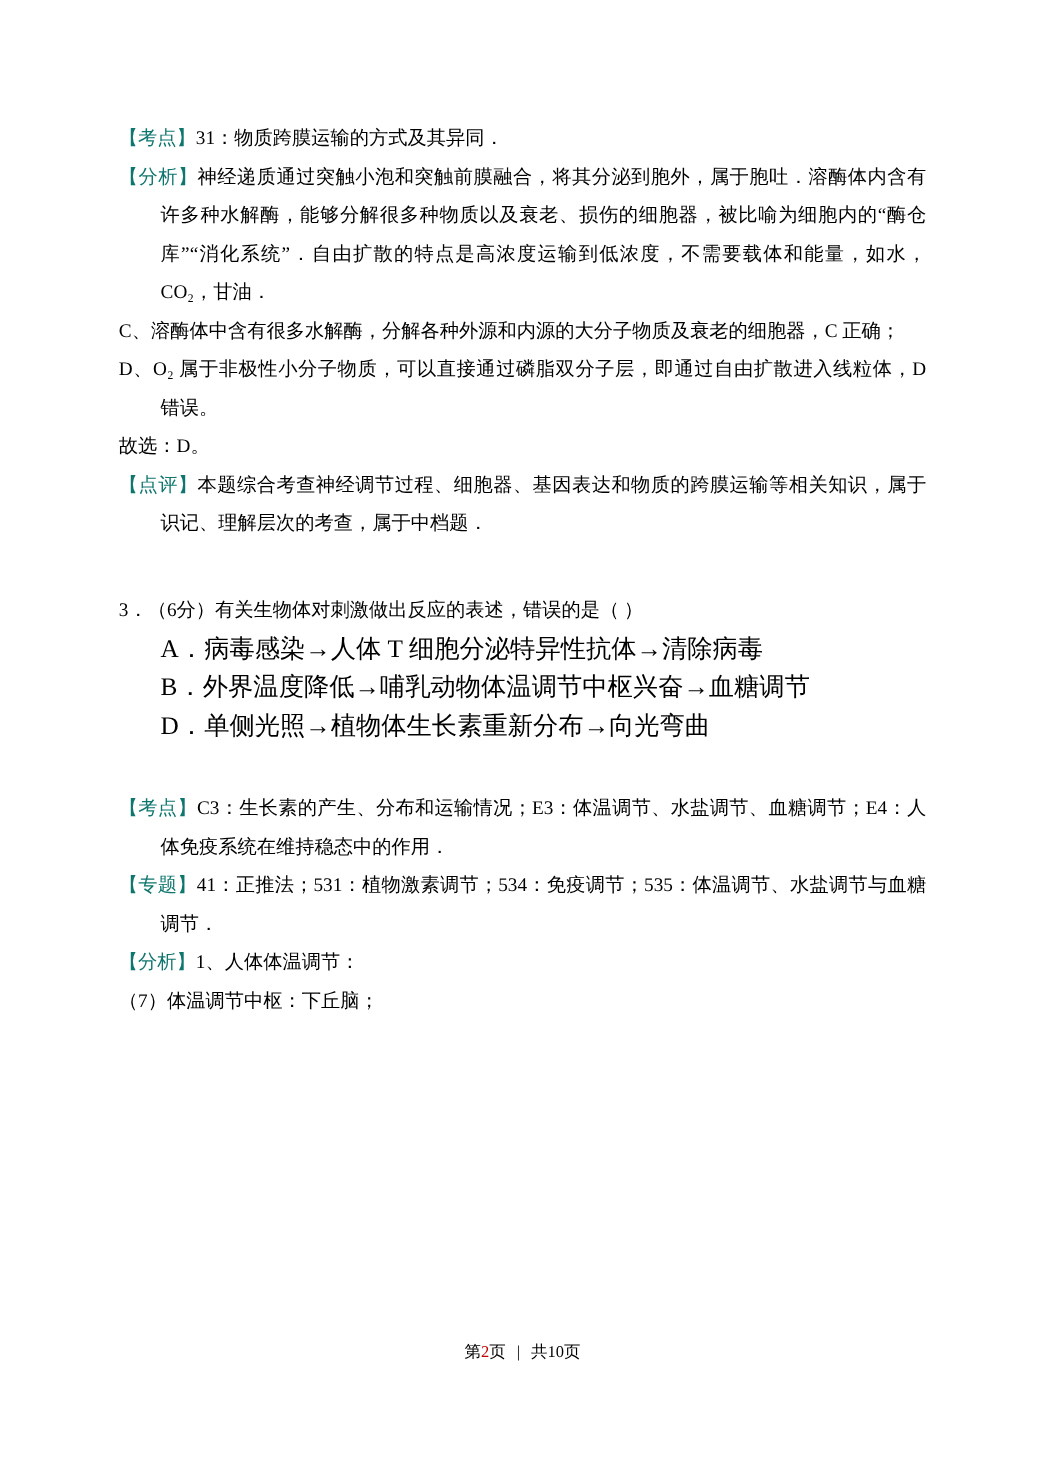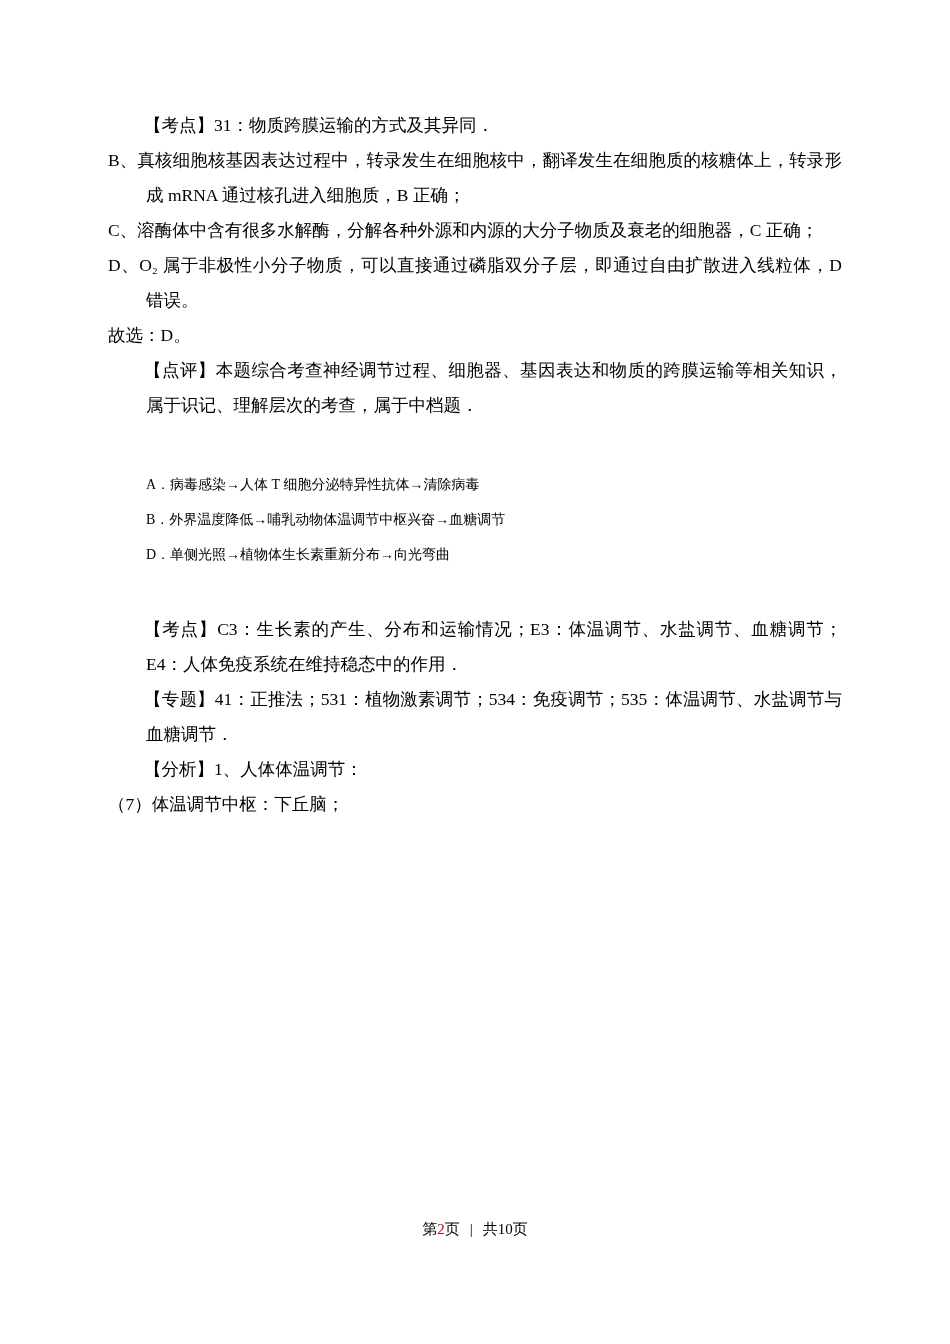--- a/index.html
+++ b/index.html
@@ -23,38 +23,37 @@
     box-sizing: border-box;
     padding: 108px 108px 0 108px;
   }
   .block {
     font-size: 17.5px;
     line-height: 35px;
     text-align: justify;
     margin: 0;
   }
   .tag {
-    color: #000000;
+    color: #0f766e;
     font-weight: normal;
-    margin-left: 36px;
   }
   .indent-hang {
     padding-left: 38px;
     text-indent: -38px;
   }
   .q-block {
     margin-top: 44px;
   }
   .q-stem {
     font-size: 17.5px;
     line-height: 35px;
     padding-left: 0;
   }
   .opt {
-    font-size: 14px;
+    font-size: 23px;
     line-height: 35px;
     padding-left: 38px;
   }
   .sec {
     margin-top: 40px;
   }
   .footer {
     position: absolute;
     left: 0;
     top: 1220px;
@@ -74,32 +73,37 @@
 </style>
 </head>
 <body>
 
 <div class="page">
 
   <div class="block indent-hang">
     <span class="tag">【考点】</span><span>31：物质跨膜运输的方式及其异同．</span>
   </div>
 
+  <div class="block indent-hang">
+    <span class="tag">【分析】</span><span>神经递质通过突触小泡和突触前膜融合，将其分泌到胞外，属于胞吐．溶酶体内含有许多种水解酶，能够分解很多种物质以及衰老、损伤的细胞器，被比喻为细胞内的“酶仓库”“消化系统”．自由扩散的特点是高浓度运输到低浓度，不需要载体和能量，如水，CO₂，甘油．</span>
+  </div>
 
 
-  <div class="block indent-hang">B、真核细胞核基因表达过程中，转录发生在细胞核中，翻译发生在细胞质的核糖体上，转录形成 mRNA 通过核孔进入细胞质，B 正确；</div>
   <div class="block indent-hang">C、溶酶体中含有很多水解酶，分解各种外源和内源的大分子物质及衰老的细胞器，C 正确；</div>
   <div class="block indent-hang">D、O₂ 属于非极性小分子物质，可以直接通过磷脂双分子层，即通过自由扩散进入线粒体，D 错误。</div>
   <div class="block indent-hang">故选：D。</div>
 
   <div class="block indent-hang">
     <span class="tag">【点评】</span><span>本题综合考查神经调节过程、细胞器、基因表达和物质的跨膜运输等相关知识，属于识记、理解层次的考查，属于中档题．</span>
   </div>
 
   <div class="q-block">
+    <div class="block q-stem">
+      <span>3．</span><span>（6分）</span><span>有关生物体对刺激做出反应的表述，错误的是（        ）</span>
+    </div>
 
     <div class="block opt">A．病毒感染→人体 T 细胞分泌特异性抗体→清除病毒</div>
     <div class="block opt">B．外界温度降低→哺乳动物体温调节中枢兴奋→血糖调节</div>
     <div class="block opt">D．单侧光照→植物体生长素重新分布→向光弯曲</div>
   </div>
 
   <div class="sec">
     <div class="block indent-hang">
       <span class="tag">【考点】</span><span>C3：生长素的产生、分布和运输情况；E3：体温调节、水盐调节、血糖调节；E4：人体免疫系统在维持稳态中的作用．</span>
     </div>

